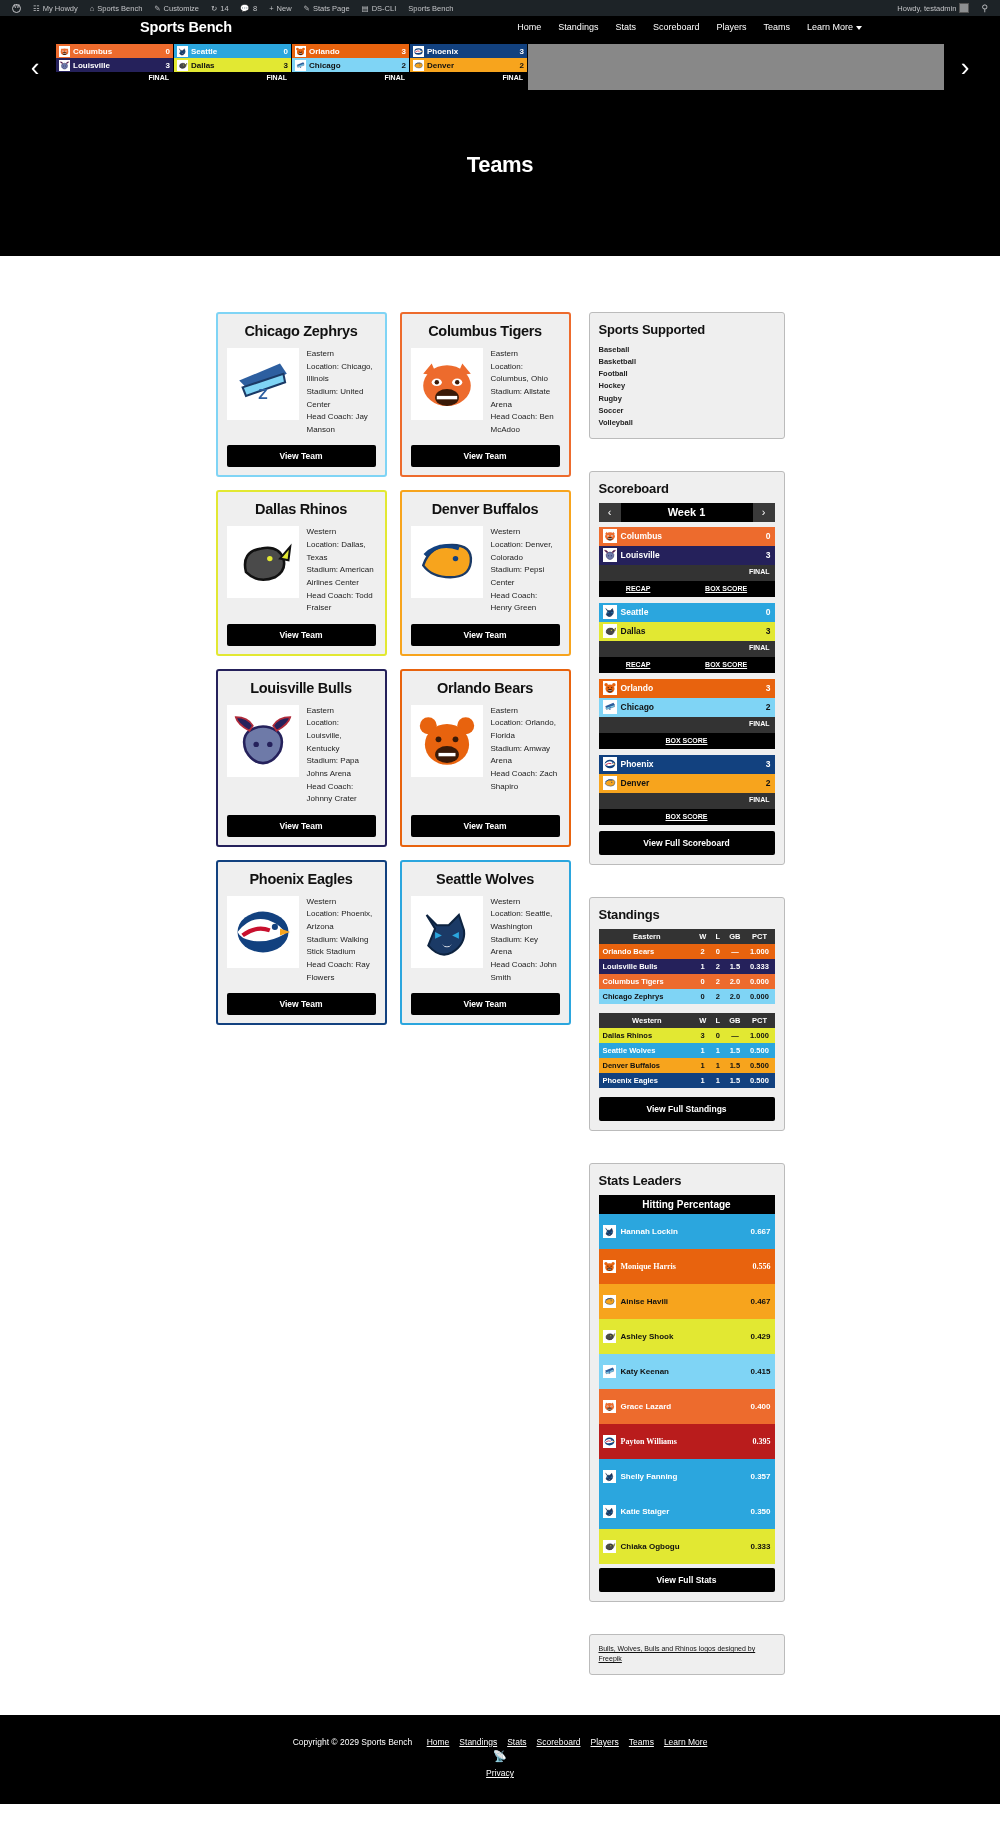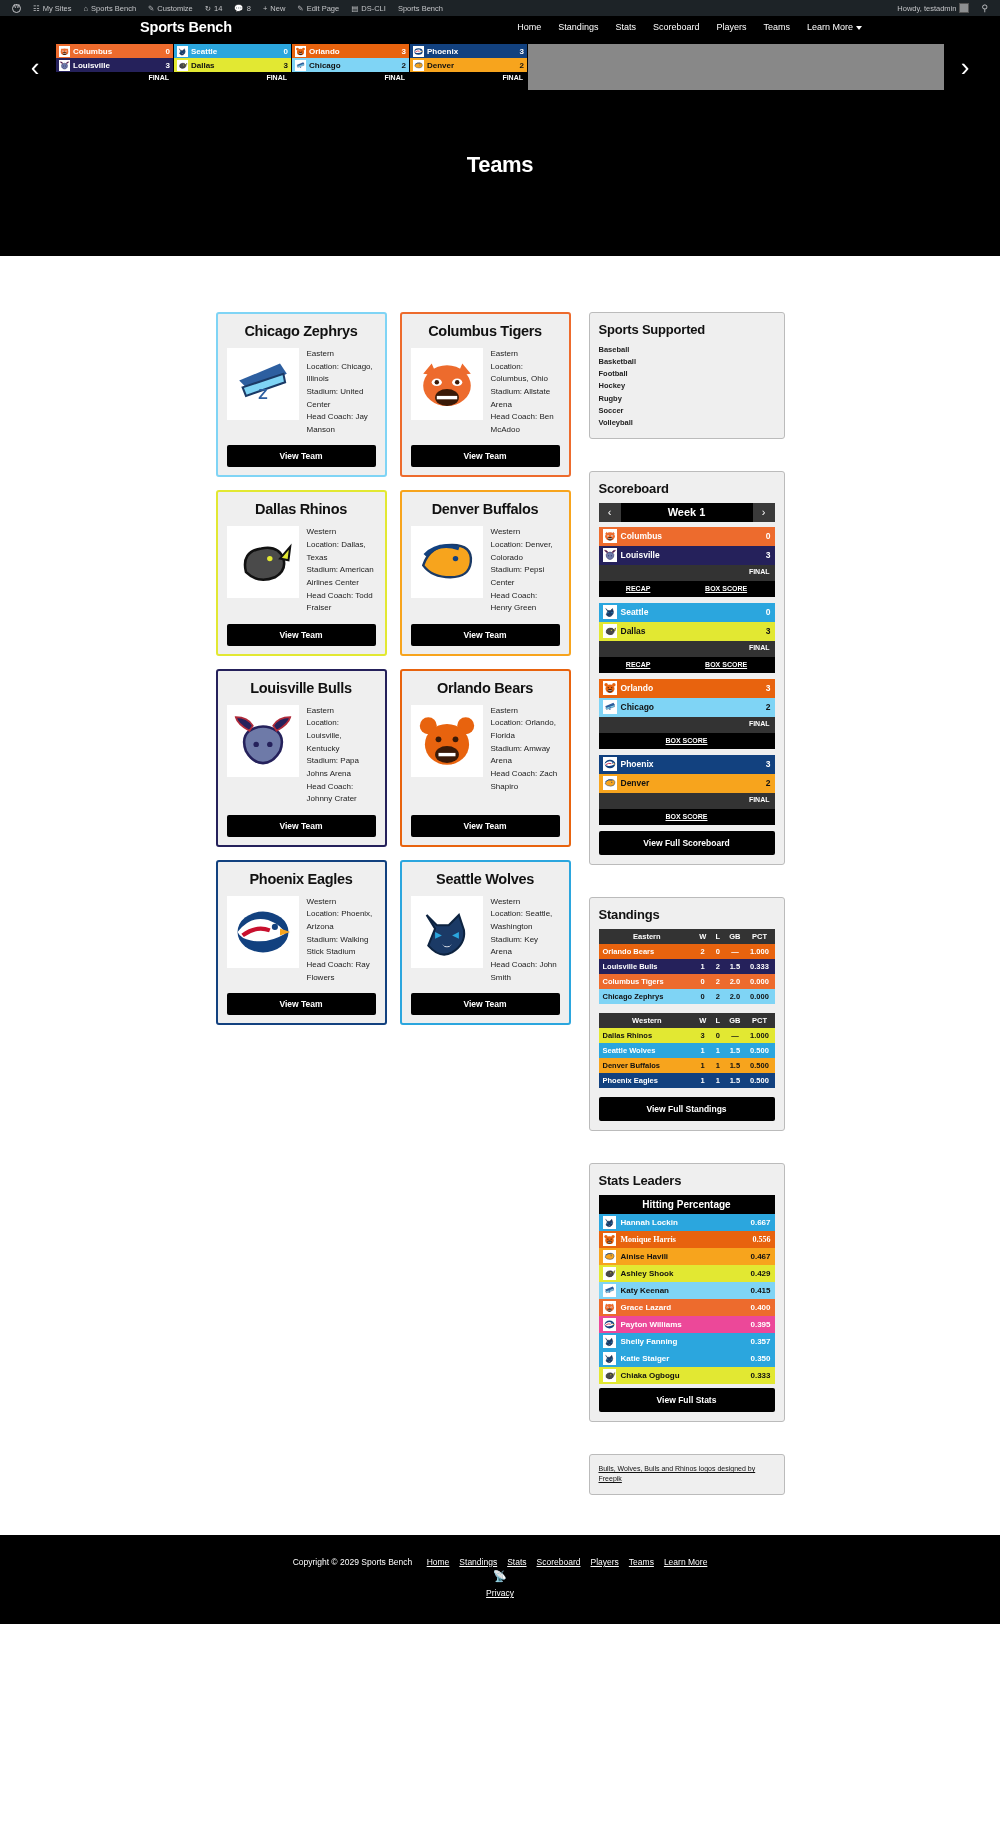--- a/index.html
+++ b/index.html
@@ -193,21 +193,21 @@
   .sttable td.tn { text-align: left; }
   .sttable td.num { text-align: center; width: 15px; }
   .sttable td.pct { text-align: center; width: 30px; }
 
   
   .stat-head {
     background: #000; color: #fff; font-size: 10px; font-weight: bold;
     text-align: center; padding: 4px 0;
   }
   .lrow {
-    display: flex; align-items: center; height: 17px; padding: 0 4px;
+    display: flex; align-items: center; height: 35px; padding: 0 4px;
     font-size: 8px; font-weight: bold; gap: 5px;
   }
   .lrow .lname { flex: 1; }
   .lrow .lval { text-align: right; }
 
   .credits {
     border: 1px solid #bbb; background: #efefef; border-radius: 3px;
     padding: 9px; font-size: 7px; line-height: 1.5;
   }
   .credits a { color: #111; }
@@ -224,21 +224,21 @@
 </style>
 </head>
 <body>
 
 <div class="adminbar">
   <span class="ab-item">
     <span class="wp-logo"></span>
   </span>
   <span class="ab-item">
     <span>☷</span>
-    <span>My Sites</span>
+    <span>My Howdy</span>
   </span>
   <span class="ab-item">
     <span>⌂</span>
     <span>Sports Bench</span>
   </span>
   <span class="ab-item">
     <span>✎</span>
     <span>Customize</span>
   </span>
   <span class="ab-item">
@@ -248,21 +248,21 @@
   <span class="ab-item">
     <span>💬</span>
     <span>8</span>
   </span>
   <span class="ab-item">
     <span>+</span>
     <span>New</span>
   </span>
   <span class="ab-item">
     <span>✎</span>
-    <span>Edit Page</span>
+    <span>Stats Page</span>
   </span>
   <span class="ab-item">
     <span>▤</span>
     <span>DS-CLI</span>
   </span>
   <span class="ab-item">
     <span>Sports Bench</span>
   </span>
   <span class="ab-spacer"></span>
   <span class="ab-item">
@@ -875,21 +875,21 @@
                 <ellipse cx="14" cy="19" rx="3" ry="2.2" fill="#fff"></ellipse>
                 <ellipse cx="26" cy="19" rx="3" ry="2.2" fill="#fff"></ellipse>
                 <circle cx="14" cy="19" r="1.3" fill="#3a1a08"></circle>
                 <circle cx="26" cy="19" r="1.3" fill="#3a1a08"></circle>
                 <ellipse cx="20" cy="28" rx="7" ry="5" fill="#3a1a08"></ellipse>
                 <path d="M14 27 h12 v2 h-12 z" fill="#fff"></path>
               </svg></span>
             <span class="lname">Grace Lazard</span>
             <span class="lval">0.400</span>
           </div>
-          <div class="lrow" style="background: #ec4899; color: rgb(255, 255, 255);">
+          <div class="lrow" style="background: #b91c1c; color: rgb(255, 255, 255); font-family: Liberation Serif, serif;">
             <span class="lg" style="display:inline-block;width:13px;height:13px;vertical-align:middle"><svg width="13" height="13" viewBox="0 0 40 40">
                 <rect width="40" height="40" fill="#fff"></rect>
                 <ellipse cx="20" cy="20" rx="15" ry="12" fill="#12417F"></ellipse>
                 <path d="M5 20 q8 -10 18 -7 q8 3 10 8 q-10 6 -20 4 q-6 -1 -8 -5 z" fill="#fff"></path>
                 <path d="M8 22 q8 -6 16 -3" stroke="#c8102e" stroke-width="2.4" fill="none"></path>
                 <circle cx="27" cy="17" r="1.8" fill="#12417F"></circle>
                 <path d="M30 18 l6 2 l-6 2 z" fill="#F7A41D"></path>
               </svg></span>
             <span class="lname">Payton Williams</span>
             <span class="lval">0.395</span>

